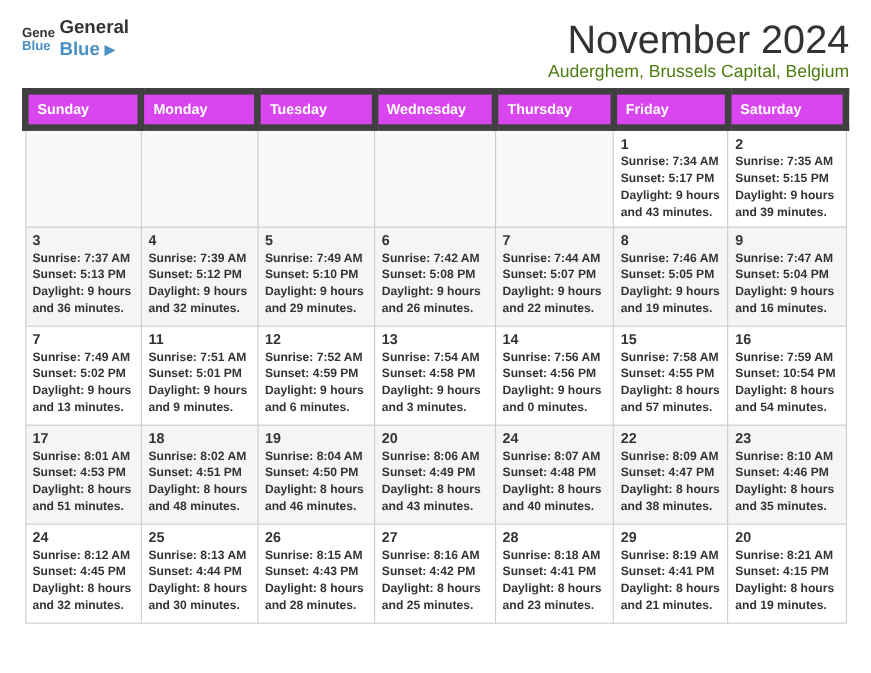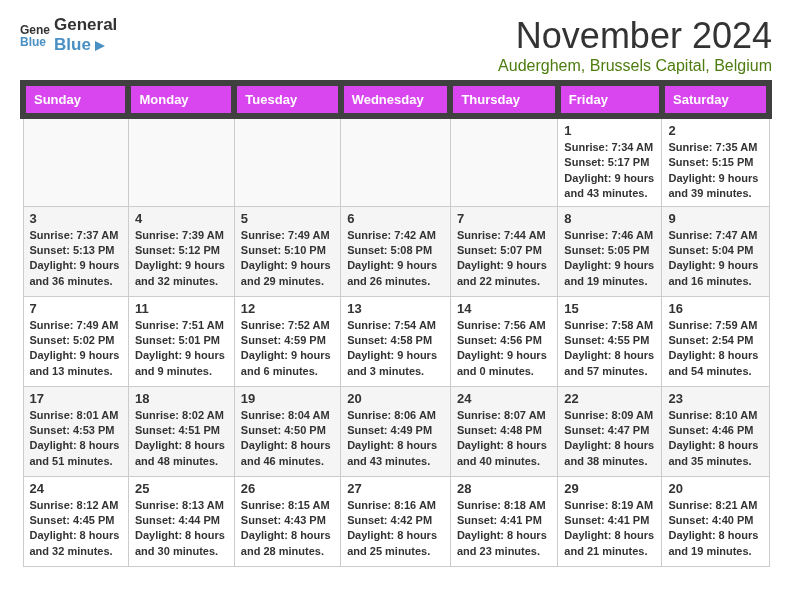--- a/index.html
+++ b/index.html
@@ -162,21 +162,21 @@
             </td>
             <td>
               <div class="day-num">15</div>
               <div class="day-info">Sunrise: 7:58 AM
 Sunset: 4:55 PM
 Daylight: 8 hours and 57 minutes.</div>
             </td>
             <td>
               <div class="day-num">16</div>
               <div class="day-info">Sunrise: 7:59 AM
-Sunset: 2:54 PM
+Sunset: 10:54 PM
 Daylight: 8 hours and 54 minutes.</div>
             </td>
           </tr>
           <tr>
             <td>
               <div class="day-num">17</div>
               <div class="day-info">Sunrise: 8:01 AM
 Sunset: 4:53 PM
 Daylight: 8 hours and 51 minutes.</div>
             </td>
@@ -250,20 +250,20 @@
             </td>
             <td>
               <div class="day-num">29</div>
               <div class="day-info">Sunrise: 8:19 AM
 Sunset: 4:41 PM
 Daylight: 8 hours and 21 minutes.</div>
             </td>
             <td>
               <div class="day-num">20</div>
               <div class="day-info">Sunrise: 8:21 AM
-Sunset: 4:40 PM
+Sunset: 4:15 PM
 Daylight: 8 hours and 19 minutes.</div>
             </td>
           </tr>
         </tbody>
     </table>
   </div>
 </div>
 
 </body></html>

